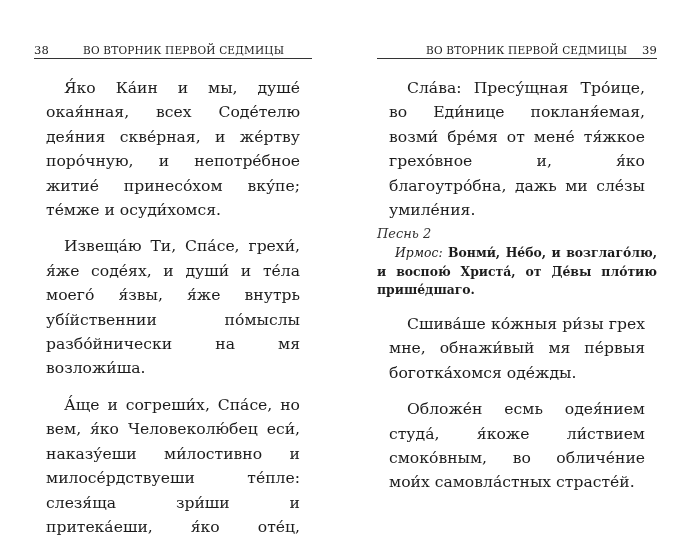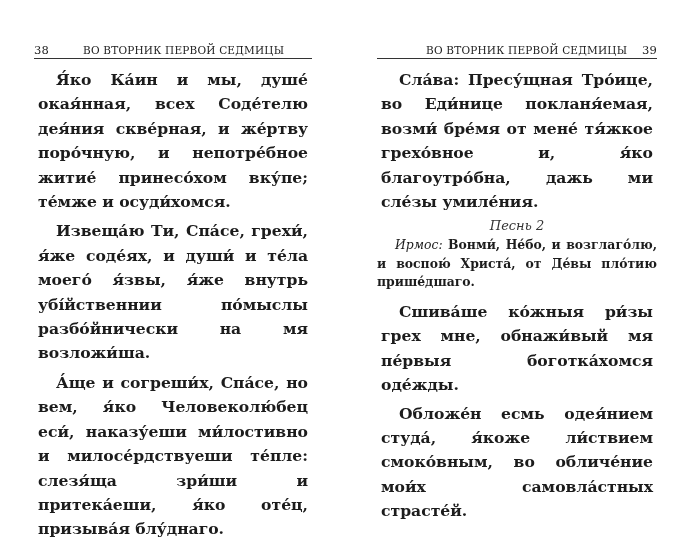--- a/index.html
+++ b/index.html
@@ -46,35 +46,34 @@
     .page-right .running-head .folio { right: 0; }
     .page-right .running-head .title { position: absolute; left: 49px; top: 0; }
 
     .body-text {
       position: absolute;
       top: 48px;
       left: 0;
       right: 0;
     }
     .para {
-      margin: 4px;
+      margin: 12px;
       font-family: "DejaVu Serif", serif;
-      font-weight: bold;
+      font-weight: normal;
       font-size: 15.6px;
       line-height: 24.4px;
       text-align: justify;
       text-indent: 18px;
       color: #1c1c1c;
     }
     .page-left .para { margin-bottom: 5px; }
     .page-right .para { margin-bottom: 2px; }
 
     .ode-heading {
       margin: 2px 0 0 0;
-      text-align: center;
       font-family: "DejaVu Serif", serif;
       font-style: italic;
       font-size: 13px;
       line-height: 20px;
       color: #333;
     }
     .irmos {
       margin: 0 0 8px 0;
       font-family: "DejaVu Serif", serif;
       font-size: 12.4px;

